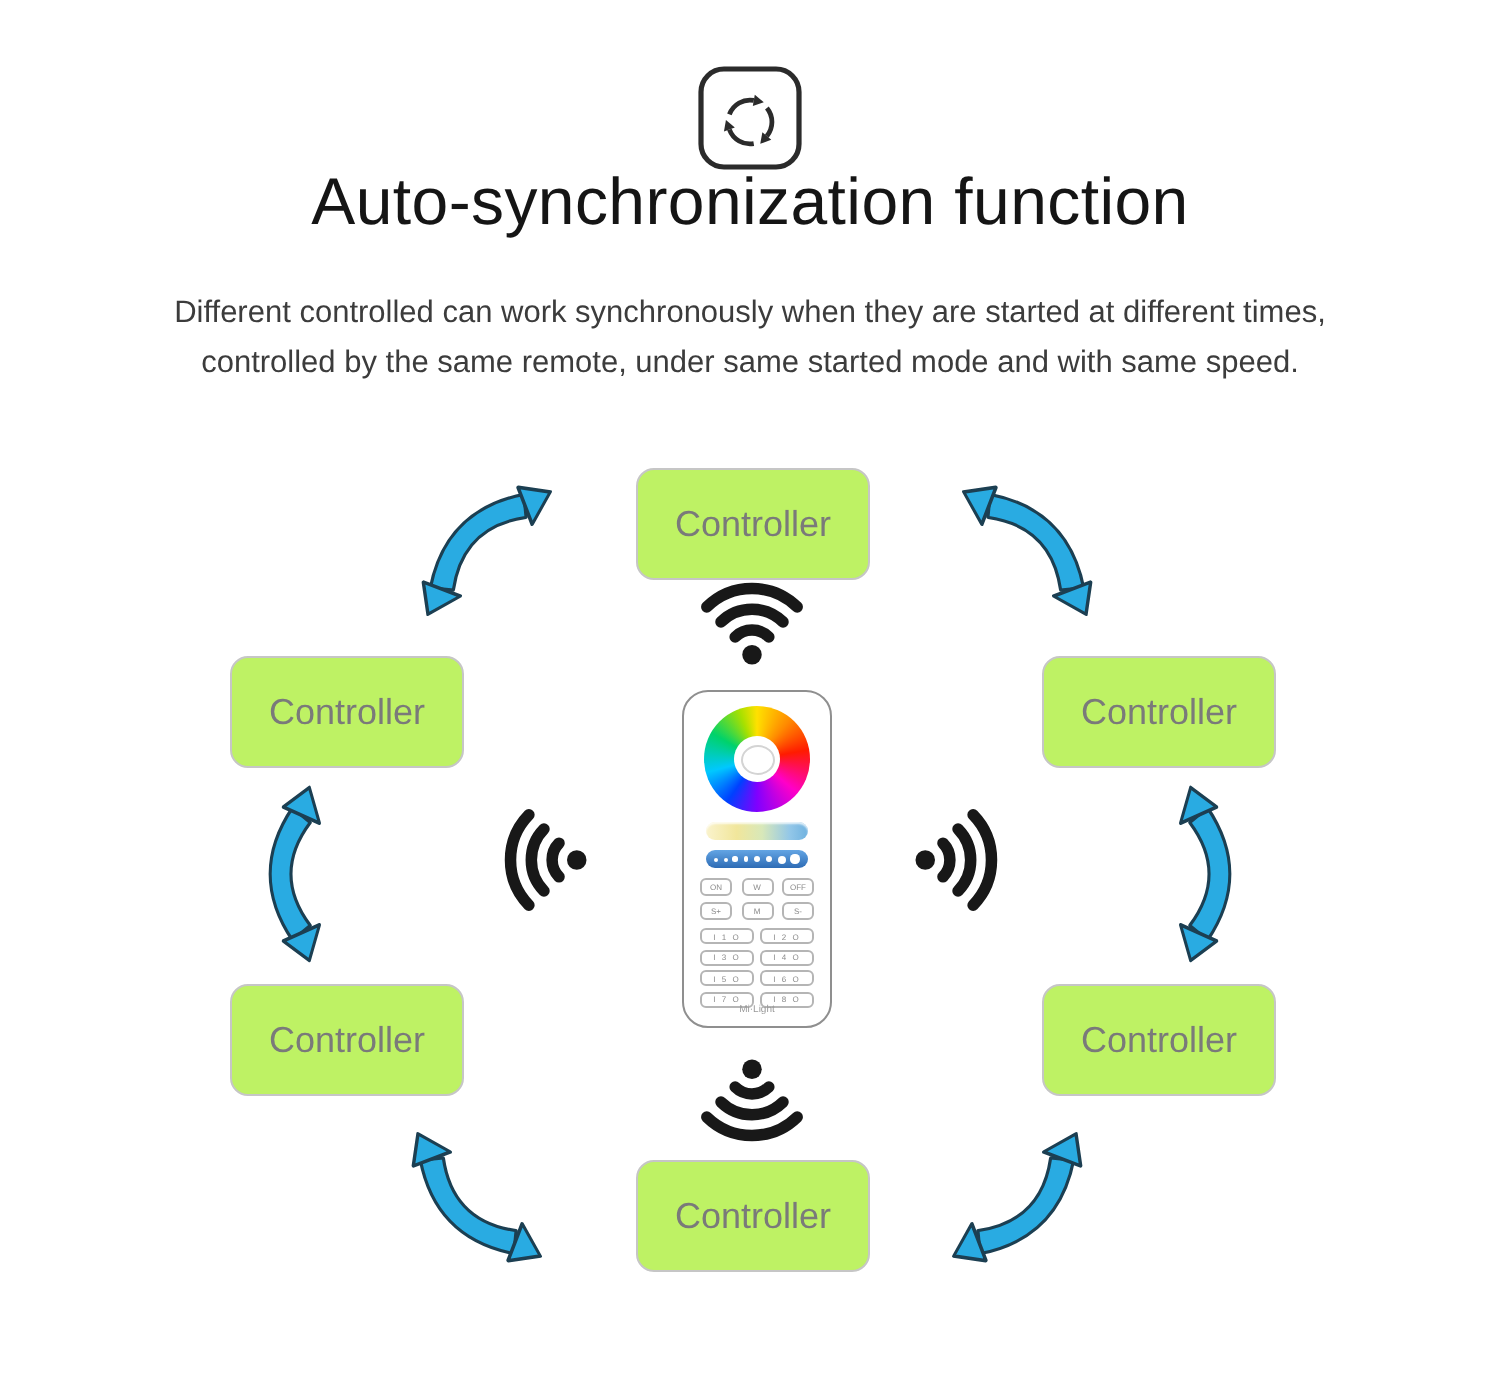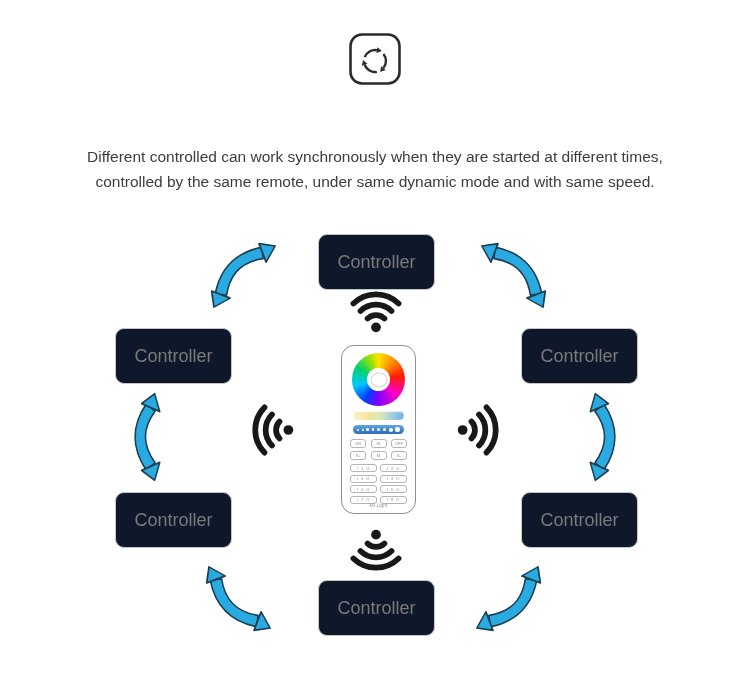--- a/index.html
+++ b/index.html
@@ -5,21 +5,21 @@
   html,body{margin:0;padding:0;background:#fff;}
   .page{position:relative;width:750px;height:690px;background:#fff;overflow:hidden;
         font-family:"Liberation Sans",sans-serif;}
   
   .sync-icon{position:absolute;left:349px;top:33px;width:52px;height:52px;}
   .title{position:absolute;left:0;top:82px;width:750px;text-align:center;
          font-size:33px;font-weight:400;color:#151515;letter-spacing:.2px;}
   .subtitle{position:absolute;left:0;top:144px;width:750px;text-align:center;
             font-size:15.5px;line-height:25px;color:#3c3c3c;}
   
-  .controller{position:absolute;width:115px;height:54px;background:#0f172a;
+  .controller{position:absolute;width:115px;height:54px;background:#bef264;
               border:1.4px solid #c6c6c6;border-radius:9px;
               display:flex;align-items:center;justify-content:center;
               font-size:18px;color:#7a7a7a;}
   .c-top{left:318px;top:234px;}
   .c-left-upper{left:115px;top:328px;}
   .c-right-upper{left:521px;top:328px;}
   .c-left-lower{left:115px;top:492px;}
   .c-right-lower{left:521px;top:492px;}
   .c-bottom{left:318px;top:580px;}
   
@@ -97,23 +97,24 @@
     <g transform="rotate(120 26 28)">
       <path d="M 15.7 24.2 A 11 11 0 0 1 27.9 17.2" stroke="#2b2b2b" stroke-width="2.4" fill="none"></path>
       <path d="M 32.9 18.1 L 27.4 20.05 L 28.4 14.35 Z" fill="#2b2b2b"></path>
     </g>
     <g transform="rotate(240 26 28)">
       <path d="M 15.7 24.2 A 11 11 0 0 1 27.9 17.2" stroke="#2b2b2b" stroke-width="2.4" fill="none"></path>
       <path d="M 32.9 18.1 L 27.4 20.05 L 28.4 14.35 Z" fill="#2b2b2b"></path>
     </g>
   </svg>
 
+  <h1 class="title" style="margin:0;">Auto-synchronization function</h1>
   <div class="subtitle">
     <div>Different controlled can work synchronously when they are started at different times,</div>
-    <div>controlled by the same remote, under same dynamic mode and with same speed.</div>
+    <div>controlled by the same remote, under same started mode and with same speed.</div>
   </div>
 
   <div class="controller c-top">
     <span>Controller</span>
   </div>
   <div class="controller c-left-upper">
     <span>Controller</span>
   </div>
   <div class="controller c-right-upper">
     <span>Controller</span>

